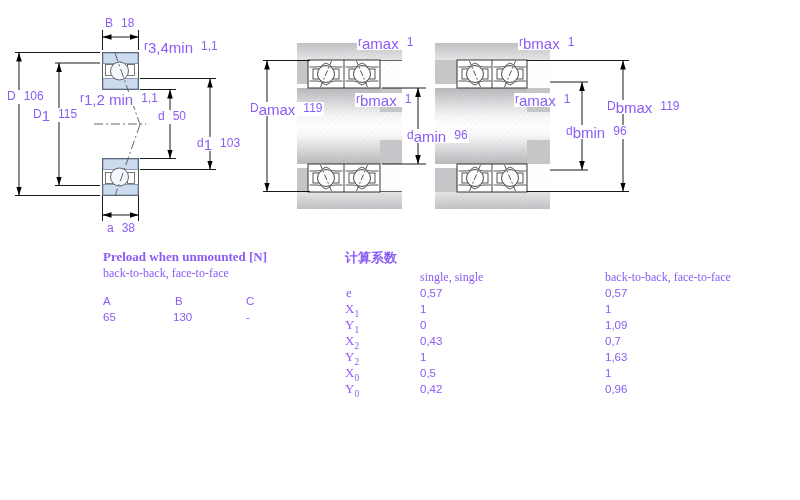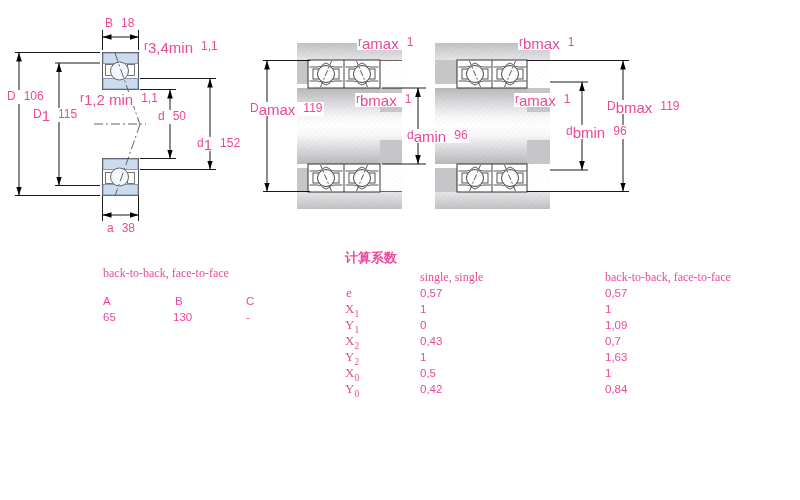--- a/index.html
+++ b/index.html
@@ -1,17 +1,17 @@
 <!DOCTYPE html>
 <html><head>
 <meta charset="utf-8">
 <style>
   html,body{margin:0;padding:0;background:#fff;}
   .canvas{position:relative;width:800px;height:500px;background:#ffffff;overflow:hidden;
-          font-family:"Liberation Sans",sans-serif;color:#ec4899;}
+          font-family:"Liberation Sans",sans-serif;color:#8b5cf6;}
   #drawing-svg{position:absolute;left:0;top:0;}
   .dim{position:absolute;font-size:12px;line-height:1.15;background:#fff;white-space:nowrap;padding:0 1px;}
   .dim sub{font-size:15px;line-height:0;}
   .dim .val{margin-left:8px;}
   .abs{position:absolute;white-space:nowrap;}
   .tbl-title{font-family:"Liberation Serif",serif;font-size:13px;font-weight:bold;}
   .tbl-sub{font-family:"Liberation Serif",serif;font-size:12px;}
   .colhead{font-family:"Liberation Serif",serif;font-size:12px;}
   .fval{font-size:11.5px;}
   .flabel{font-family:"Liberation Serif",serif;font-size:13px;}
@@ -170,33 +170,34 @@
       <line x1="582" y1="82" x2="582" y2="170" stroke="#000" stroke-width="0.9" marker-start="url(#arr)" marker-end="url(#arr)"></line>
     </g>
   </svg>
 
   <span class="dim" style="left:104px;top:17px"><span>B</span><sub></sub><span class="val">18</span></span>
   <span class="dim" style="left:143px;top:40px"><span>r</span><sub>3,4min</sub><span class="val">1,1</span></span>
   <span class="dim" style="left:6px;top:90px"><span>D</span><sub></sub><span class="val">106</span></span>
   <span class="dim" style="left:32px;top:108px"><span>D</span><sub>1</sub><span class="val">115</span></span>
   <span class="dim" style="left:79px;top:92px"><span>r</span><sub>1,2 min</sub><span class="val">1,1</span></span>
   <span class="dim" style="left:157px;top:110px"><span>d</span><sub></sub><span class="val">50</span></span>
-  <span class="dim" style="left:196px;top:137px"><span>d</span><sub>1</sub><span class="val">152</span></span>
+  <span class="dim" style="left:196px;top:137px"><span>d</span><sub>1</sub><span class="val">103</span></span>
   <span class="dim" style="left:106px;top:222px"><span>a</span><sub></sub><span class="val">38</span></span>
 
   <span class="dim" style="left:357px;top:36px"><span>r</span><sub>amax</sub><span class="val">1</span></span>
   <span class="dim" style="left:355px;top:93px"><span>r</span><sub>bmax</sub><span class="val">1</span></span>
   <span class="dim" style="left:249px;top:102px"><span>D</span><sub>amax</sub><span class="val">119</span></span>
   <span class="dim" style="left:406px;top:129px"><span>d</span><sub>amin</sub><span class="val">96</span></span>
 
   <span class="dim" style="left:518px;top:36px"><span>r</span><sub>bmax</sub><span class="val">1</span></span>
   <span class="dim" style="left:514px;top:93px"><span>r</span><sub>amax</sub><span class="val">1</span></span>
   <span class="dim" style="left:565px;top:125px"><span>d</span><sub>bmin</sub><span class="val">96</span></span>
   <span class="dim" style="left:606px;top:100px"><span>D</span><sub>bmax</sub><span class="val">119</span></span>
 
+  <span class="abs tbl-title" style="left:103px;top:249px">Preload when unmounted [N]</span>
   <span class="abs tbl-sub" style="left:103px;top:266px">back-to-back, face-to-face</span>
   <span class="abs fval" style="left:103px;top:295px">A</span>
   <span class="abs fval" style="left:175px;top:295px">B</span>
   <span class="abs fval" style="left:246px;top:295px">C</span>
   <span class="abs fval" style="left:103px;top:311px">65</span>
   <span class="abs fval" style="left:173px;top:311px">130</span>
   <span class="abs fval" style="left:246px;top:311px">-</span>
 
   <span class="abs tbl-title" style="left:345px;top:249px">计算系数</span>
   <span class="abs colhead" style="left:420px;top:270px">single, single</span>
@@ -221,15 +222,15 @@
   <span class="abs flabel" style="left:345px;top:349px"><span>Y</span><sub>2</sub></span>
   <span class="abs fval" style="left:420px;top:351px">1</span>
   <span class="abs fval" style="left:605px;top:351px">1,63</span>
 
   <span class="abs flabel" style="left:345px;top:365px"><span>X</span><sub>0</sub></span>
   <span class="abs fval" style="left:420px;top:367px">0,5</span>
   <span class="abs fval" style="left:605px;top:367px">1</span>
 
   <span class="abs flabel" style="left:345px;top:381px"><span>Y</span><sub>0</sub></span>
   <span class="abs fval" style="left:420px;top:383px">0,42</span>
-  <span class="abs fval" style="left:605px;top:383px">0,84</span>
+  <span class="abs fval" style="left:605px;top:383px">0,96</span>
 
 </div>
 
 </body></html>

